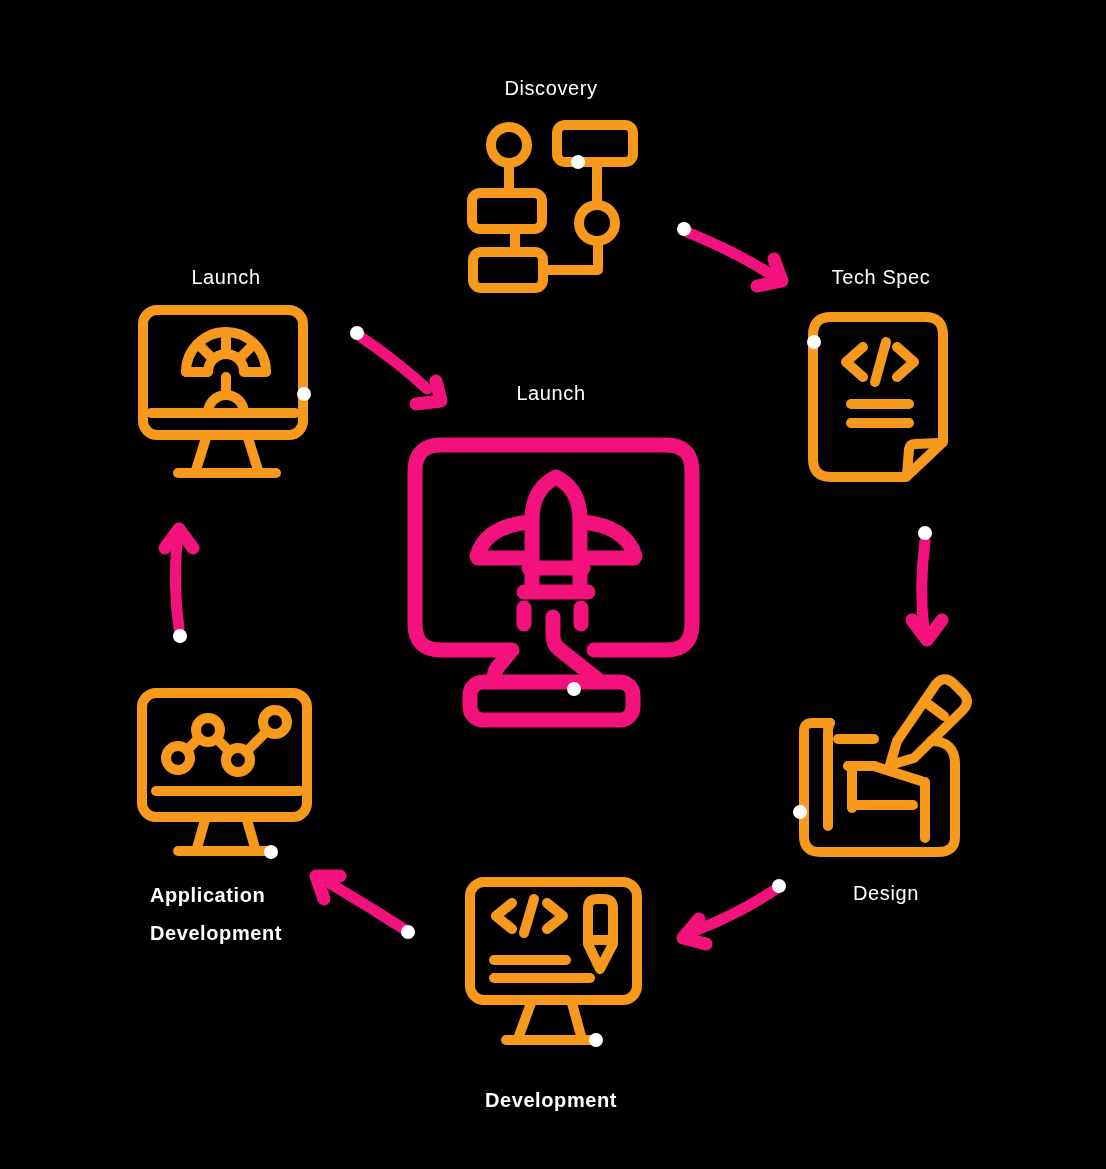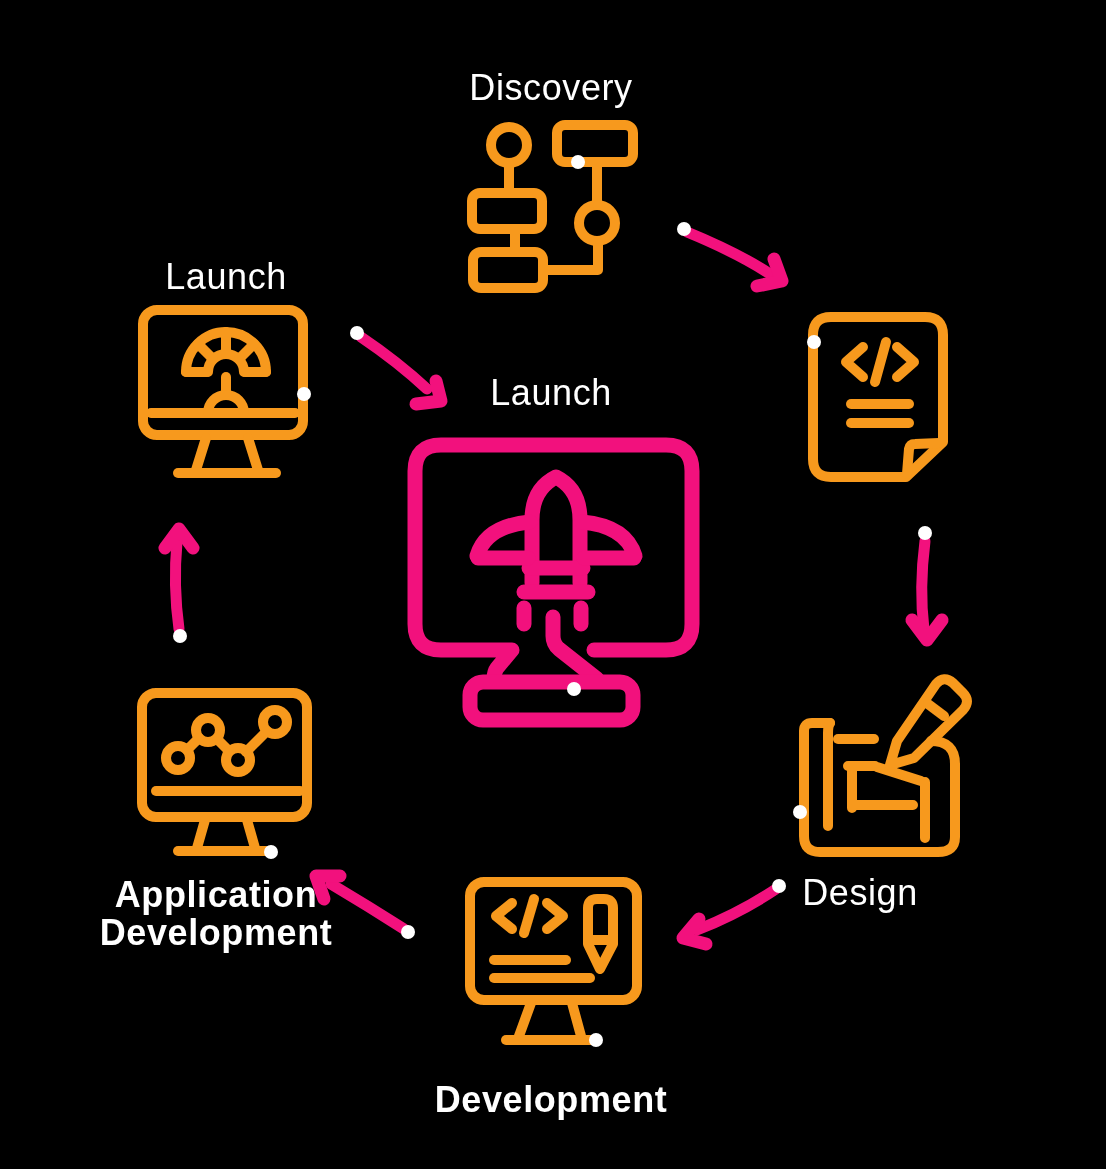--- a/index.html
+++ b/index.html
@@ -10,22 +10,22 @@
   }
   html,body{margin:0;padding:0;background:var(--background);}
   .stage{
     position:relative;width:1106px;height:1169px;overflow:hidden;
     background:var(--background);
     font-family:"Liberation Sans", sans-serif;
   }
   .stage svg{position:absolute;left:0;top:0;}
   .label{
     position:absolute;transform:translate(-50%,-50%);
-    color:var(--text-white);font-size:36px;line-height:38px;
-    text-align:center;letter-spacing:.6px;white-space:nowrap;font-weight:400;
+    color:var(--text-white);font-size:20px;line-height:38px;
+    letter-spacing:.6px;white-space:nowrap;font-weight:400;
   }
   .label span{display:block;font-weight:bold;}
   svg path,svg rect,svg circle{fill:none;stroke-linecap:round;stroke-linejoin:round;}
   svg g.o{stroke:var(--icon-orange);}
   svg g.p{stroke:var(--accent-pink);}
   svg circle.dot{fill:var(--text-white);stroke:none;}
 </style>
 </head>
 <body>
 
@@ -148,23 +148,24 @@
       <circle class="dot" cx="684" cy="229" r="7"></circle>
       <circle class="dot" cx="925" cy="533" r="7"></circle>
       <circle class="dot" cx="779" cy="886" r="7"></circle>
       <circle class="dot" cx="408" cy="932" r="7"></circle>
       <circle class="dot" cx="180" cy="636" r="7"></circle>
       <circle class="dot" cx="357" cy="333" r="7"></circle>
     </g>
   </svg>
 
   <div class="label" style="left:551px;top:88px">Discovery</div>
+  <div class="label" style="left:881px;top:277px">Tech Spec</div>
   <div class="label" style="left:226px;top:277px">Launch</div>
   <div class="label" style="left:551px;top:393px">Launch</div>
-  <div class="label" style="left:860px;top:893px">Design</div>
+  <div class="label" style="left:886px;top:893px">Design</div>
   <div class="label" style="left:216px;top:914px">
     <span>Application</span>
     <span>Development</span>
   </div>
   <div class="label" style="left:551px;top:1100px">
     <span>Development</span>
   </div>
 
 </div>
 

